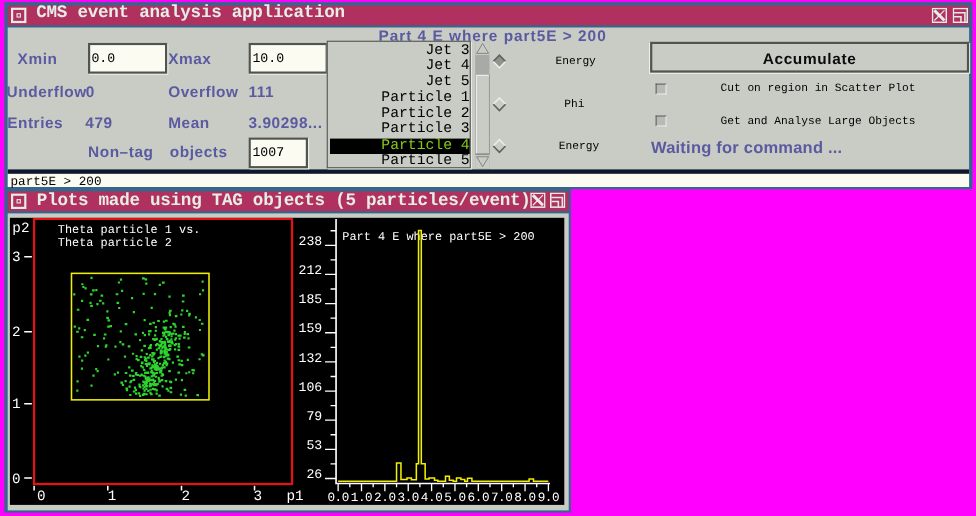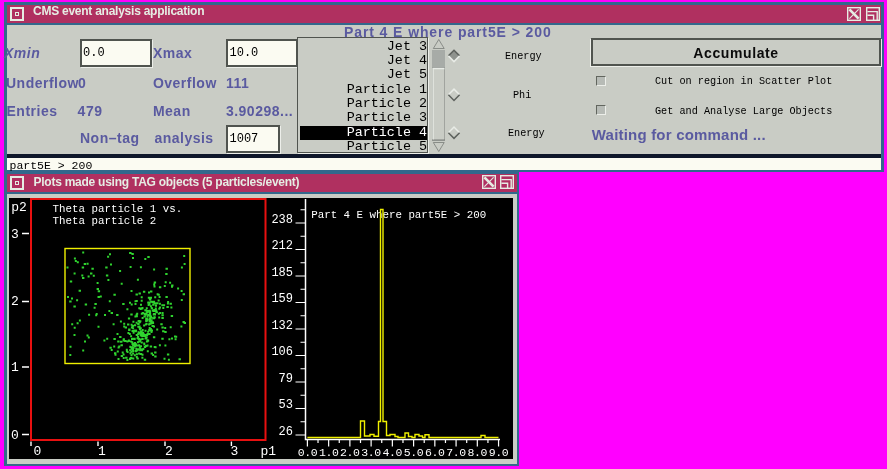--- a/index.html
+++ b/index.html
@@ -1,21 +1,21 @@
 <!DOCTYPE html>
 <html><head><meta charset="utf-8"><style>
 html,body{margin:0;padding:0;width:887px;height:469px;background:#FF00FF;overflow:hidden;}
 *{box-sizing:border-box;}
 .abs{position:absolute;}
 body{font-family:"Liberation Sans",sans-serif;position:relative;}
 .mono{font-family:"Liberation Mono",monospace;}
 .lbl{position:absolute;color:#5A5AA0;font-weight:bold;font-size:14px;letter-spacing:0.5px;white-space:pre;}
 .fld{position:absolute;background:#FBFBF2;border:2px solid #50544F;box-shadow:1px 1px 0 #EDEFEA;
  font-family:"Liberation Mono",monospace;font-size:12px;color:#000;padding:5px 0 0 1.6px;white-space:pre;}
-.ttl{position:absolute;color:#E6EDE4;font-weight:bold;font-size:12px;letter-spacing:-0.25px;line-height:14px;white-space:pre;}
+.ttl{position:absolute;color:#E6EDE4;font-weight:bold;font-size:16px;letter-spacing:-0.25px;line-height:14px;white-space:pre;font-family:Liberation Mono, monospace;}
 .tbtn{position:absolute;width:14px;height:14px;}
 .mlab{position:absolute;font-family:"Liberation Mono",monospace;color:#000;white-space:pre;}
 </style></head><body>
 
 <div class="abs" style="left:4px;top:2px;width:880px;height:170px;background:#33688C;"></div>
 <div class="abs" style="left:7px;top:5px;width:874px;height:17.6px;background:#B03060;"></div>
 
 <div class="abs" style="left:9.5px;top:6.5px;width:14.5px;height:14.5px;border:2px solid #E6EDE4;"></div>
 <div class="abs" style="left:14.5px;top:11.5px;width:4.6px;height:4.6px;border:1.4px solid #E6EDE4;"></div>
 <div class="ttl" style="left:33px;top:3.9px;">CMS event analysis application</div>
@@ -30,44 +30,44 @@
  <path d="M1.4 4.6H11.2V13" fill="none" stroke="#E6EDE4" stroke-width="1.4"></path>
  <path d="M1.4 8.2H7.6V13" fill="none" stroke="#E6EDE4" stroke-width="1.4"></path>
 </svg>
 
 <div class="abs" style="left:7px;top:25px;width:874px;height:128.5px;background:#C9CCC5;"></div>
 
 <div class="abs mono" style="left:7px;top:153.5px;width:874px;height:16px;background:#FBFBF2;border-top:4px solid #0f172a;font-size:11.5px;color:#000;padding:1px 0 0 2.5px;">part5E &gt; 200</div>
 
 <div class="lbl" style="left:344px;top:23.5px;letter-spacing:0.9px;">Part 4 E where part5E &gt; 200</div>
 
-<div class="lbl" style="left:4px;top:45px;font-style:italic;">Xmin</div>
+<div class="lbl" style="left:16px;top:45px;">Xmin</div>
 <div class="lbl" style="left:152.9px;top:45px;">Xmax</div>
 <div class="lbl" style="left:6px;top:74.5px;">Underflow</div>
 <div class="lbl" style="left:78px;top:74.5px;">0</div>
 <div class="lbl" style="left:152.9px;top:74.5px;">Overflow</div>
 <div class="lbl" style="left:225.9px;top:74.5px;">111</div>
 <div class="lbl" style="left:6.5px;top:102.5px;">Entries</div>
 <div class="lbl" style="left:77.6px;top:102.5px;">479</div>
 <div class="lbl" style="left:152.9px;top:102.5px;">Mean</div>
 <div class="lbl" style="left:225.9px;top:102.5px;">3.90298...</div>
 <div class="lbl" style="left:80px;top:129.5px;">Non–tag</div>
-<div class="lbl" style="left:154.4px;top:129.5px;">analysis</div>
+<div class="lbl" style="left:154.4px;top:129.5px;">objects</div>
 
 <div class="fld" style="left:79.5px;top:39px;width:72.5px;height:28px;">0.0</div>
 <div class="fld" style="left:225.9px;top:39px;width:71.7px;height:28px;">10.0</div>
 <div class="fld" style="left:225.9px;top:125px;width:54px;height:28px;">1007</div>
 
 <div class="abs mono" style="left:296.5px;top:36.5px;width:131.5px;height:116.5px;background:#C9CCC5;border:1.5px solid #50544F;box-shadow:1px 1px 0 #EDEFEA;font-size:13.4px;color:#000;line-height:14.35px;padding:2px 0 0 3.5px;white-space:pre;text-align:right;">Jet 3
 Jet 4
 Jet 5
 Particle 1
 Particle 2
 Particle 3
-<span style="display:inline-block;width:127px;background:#000;color:#ffffff;margin-left:-3.5px;padding-left:15px;">Particle 4</span>
+<span style="display:inline-block;width:127px;background:#000;color:#84cc16;margin-left:-3.5px;padding-left:15px;">Particle 4</span>
 Particle 5</div>
 
 <div class="abs" style="left:431.5px;top:38px;width:13.5px;height:115px;background:#A7ABA7;"></div>
 <svg class="abs" style="left:431.5px;top:38px;width:13.5px;height:115px;" viewBox="0 0 13.5 115">
  <rect x="0" y="0" width="13.5" height="12" fill="#C9CCC5"></rect>
  <path d="M6.75 1.5L12.2 10.5H1.3Z" fill="#C9CCC5" stroke="#787C78" stroke-width="0.8"></path>
  <rect x="0" y="103" width="13.5" height="12" fill="#C9CCC5"></rect>
  <path d="M6.75 113.5L12.2 104.5H1.3Z" fill="#C9CCC5" stroke="#787C78" stroke-width="0.8"></path>
  <rect x="0.5" y="30" width="12.5" height="72" fill="#C9CCC5" stroke="#797D79" stroke-width="1"></rect>
  <path d="M1 101.5V30.5H12.5" fill="none" stroke="#E8EBE6" stroke-width="1.4"></path>

